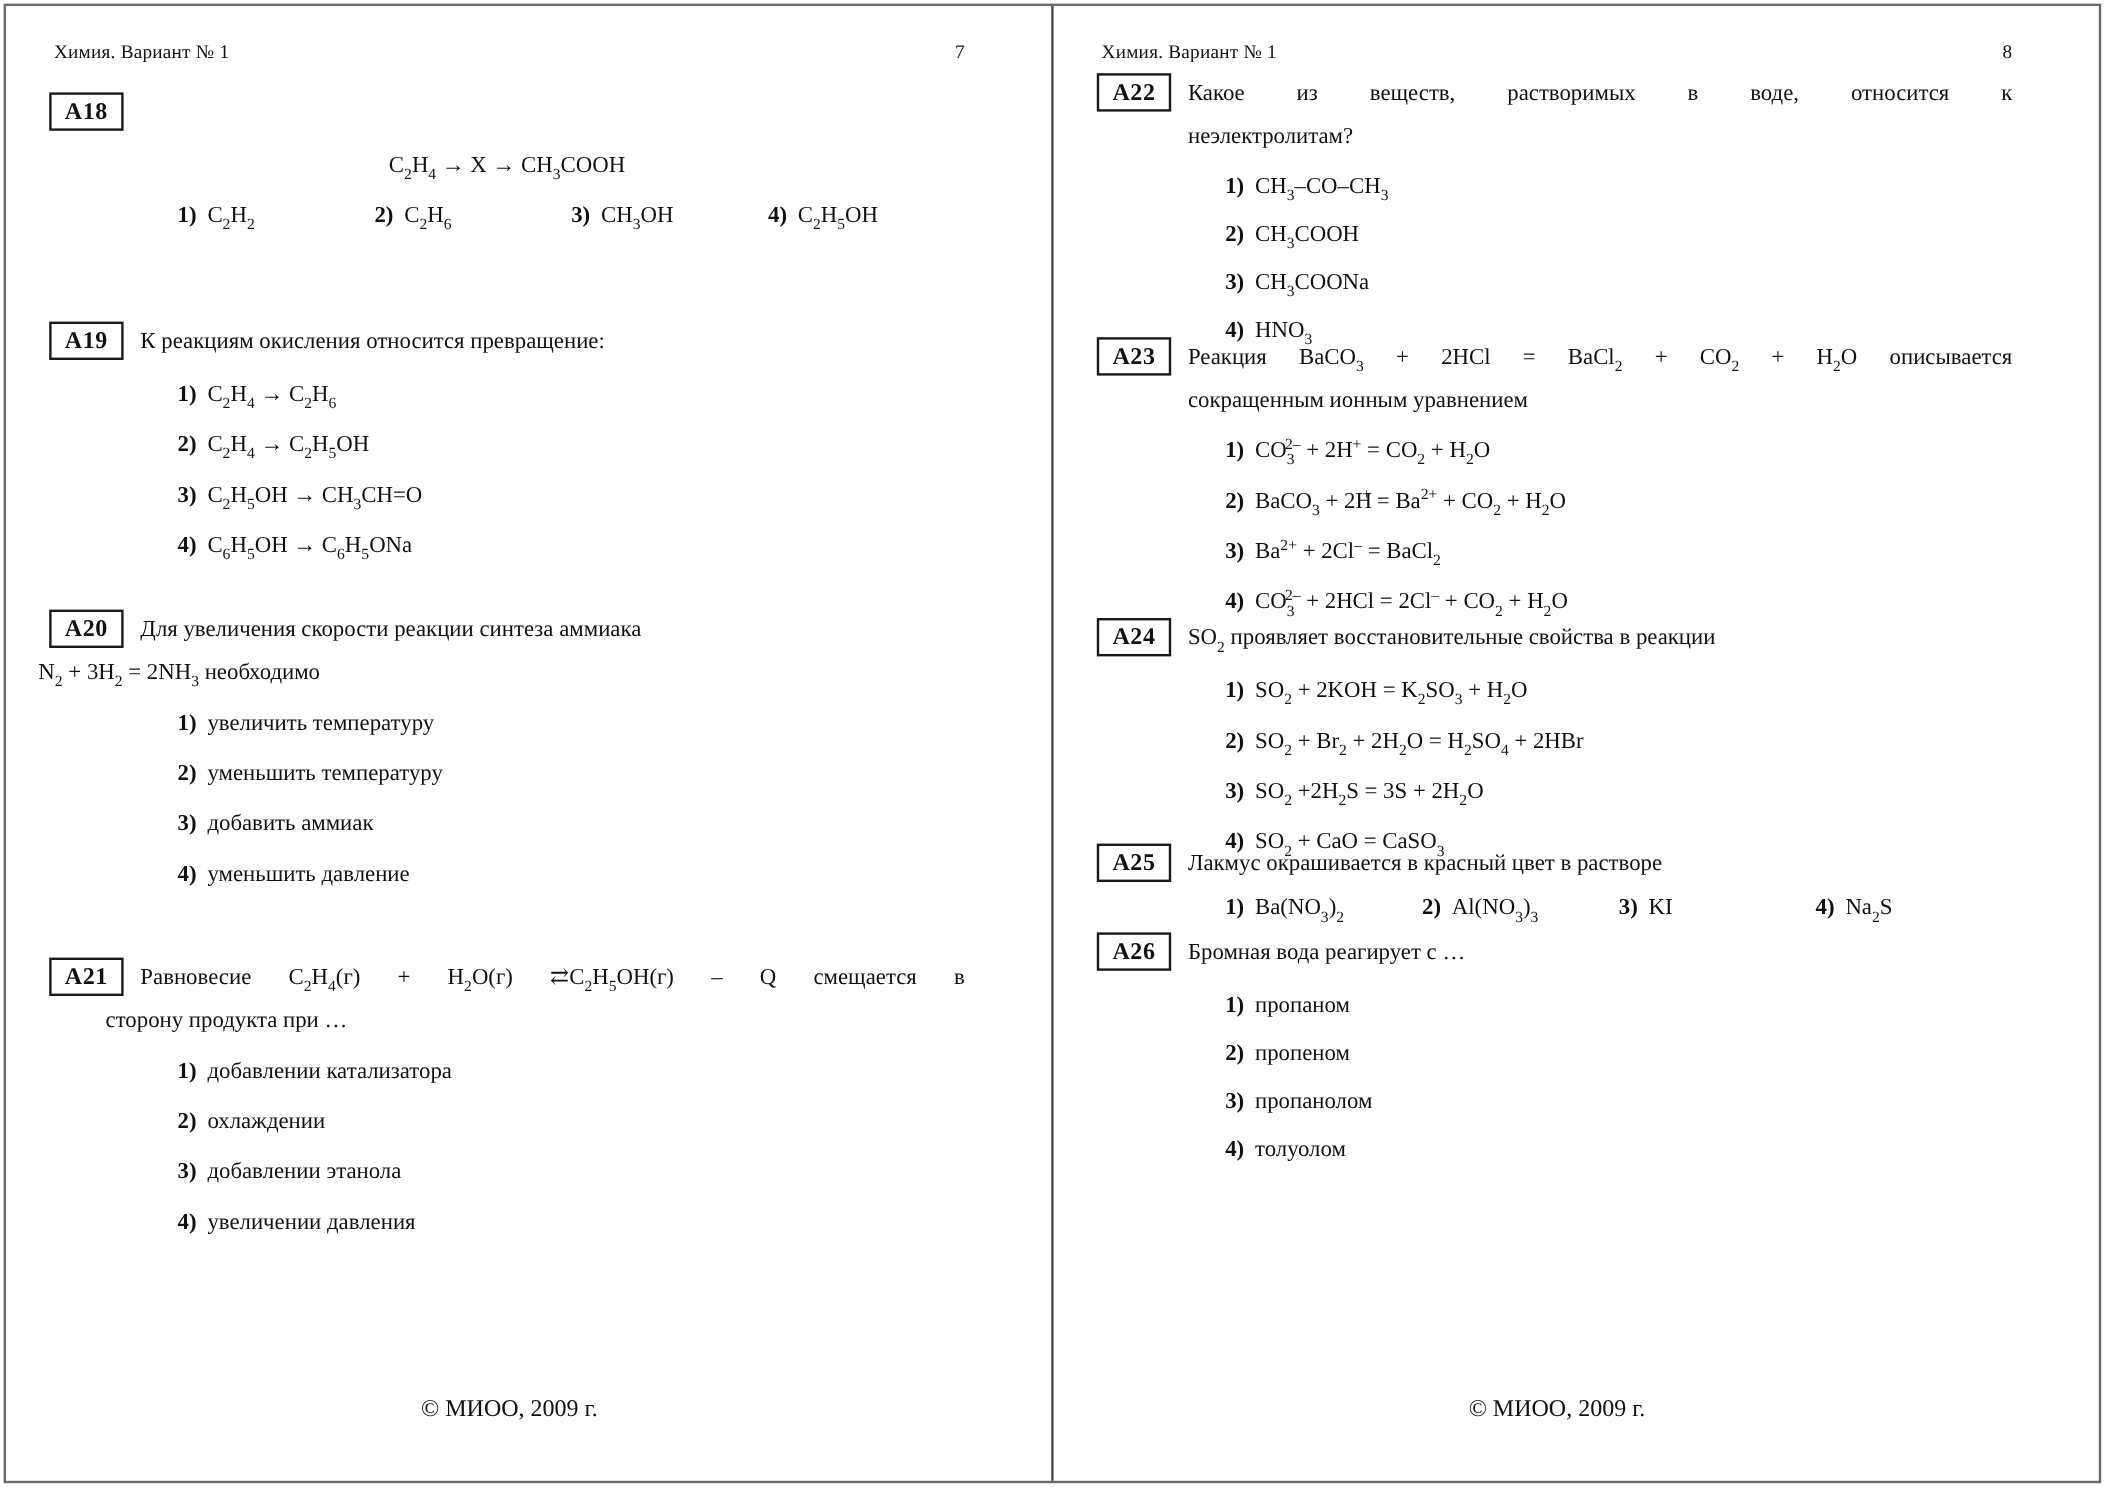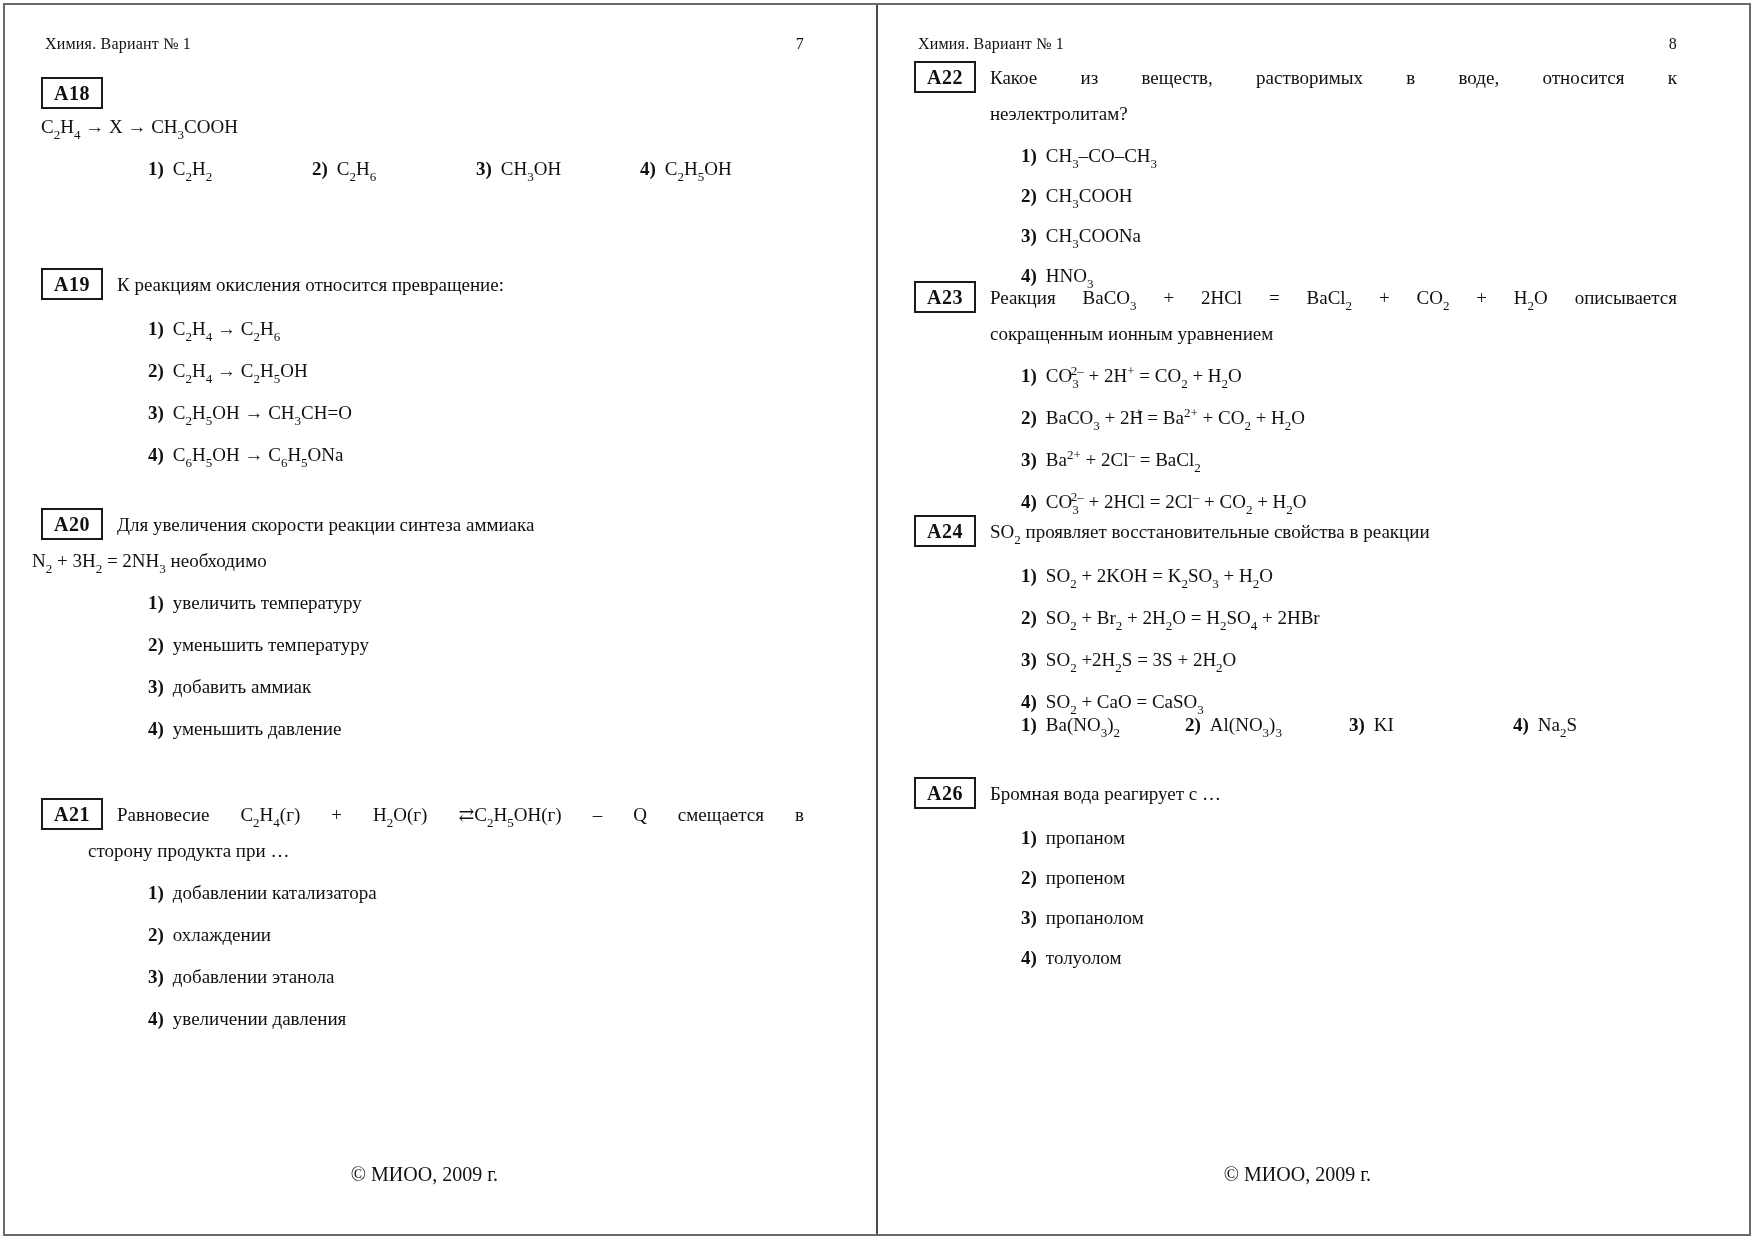--- a/index.html
+++ b/index.html
@@ -35,21 +35,21 @@
     font-weight:700;font-size:20px;line-height:26px;
     padding:1px 11px;flex:0 0 auto;letter-spacing:.5px;
   }
   .q-title{flex:1 1 auto;font-size:19px;line-height:27px;padding-top:3px;}
   .t-line + .t-line{margin-top:9px;}
   .jline{display:flex;justify-content:space-between;}
   
   .q-a20 .t-line + .t-line{margin-left:-85px;font-family:Liberation Serif, serif;}
   .q-a21 .t-line + .t-line{margin-left:-29px;}
 
-  .q-equation{font-size:19px;line-height:27px;margin-top:4px;}
+  .q-equation{text-align:center;font-size:19px;line-height:27px;margin-top:15px;}
 
   .q-options{margin-top:15px;margin-left:107px;font-size:19px;line-height:27px;}
   .opts-stack .opt{display:flex;gap:9px;margin-bottom:15px;align-items:baseline;}
   .opts-row{display:flex;}
   .opts-row .opt{flex:1 1 0;display:flex;gap:9px;align-items:baseline;}
   .q-a25 .q-options{margin-top:8px;}
   .q-a22 .q-options .opt,.q-a26 .q-options .opt{margin-bottom:13px;}
   .opt-num{font-weight:700;white-space:nowrap;}
   .opt-text{white-space:nowrap;}
 
@@ -295,20 +295,26 @@
               <span class="opt-num">3)</span>
               <span class="opt-text">SO<sub>2</sub> +2H<sub>2</sub>S = 3S + 2H<sub>2</sub>O</span>
             </div>
             <div class="opt">
               <span class="opt-num">4)</span>
               <span class="opt-text">SO<sub>2</sub> + CaO = CaSO<sub>3</sub></span>
             </div>
           </div>
   </article>
         <article class="question q-a25">
+    <div class="q-head">
+      <span class="q-box">А25</span>
+      <div class="q-title">
+              <div class="t-line">Лакмус окрашивается в красный цвет в растворе</div>
+            </div>
+    </div>
 
     <div class="q-options opts-row">
             <div class="opt">
               <span class="opt-num">1)</span>
               <span class="opt-text">Ba(NO<sub>3</sub>)<sub>2</sub></span>
             </div>
             <div class="opt">
               <span class="opt-num">2)</span>
               <span class="opt-text">Al(NO<sub>3</sub>)<sub>3</sub></span>
             </div>

